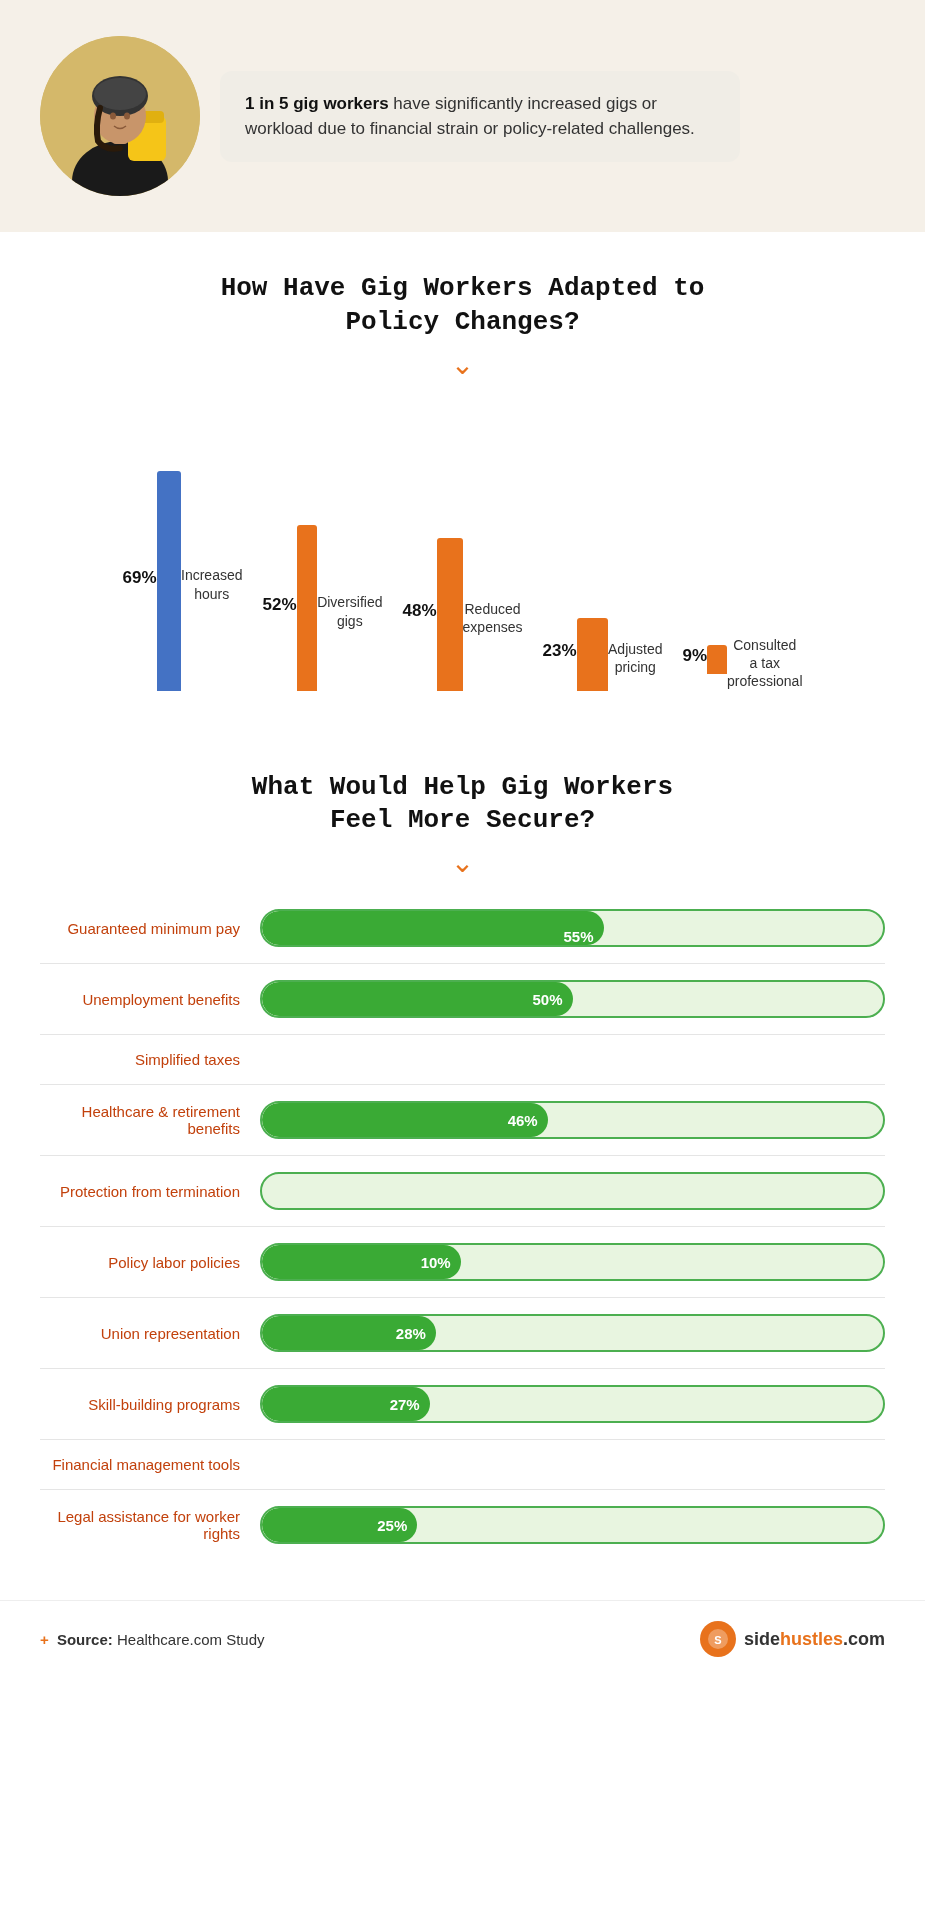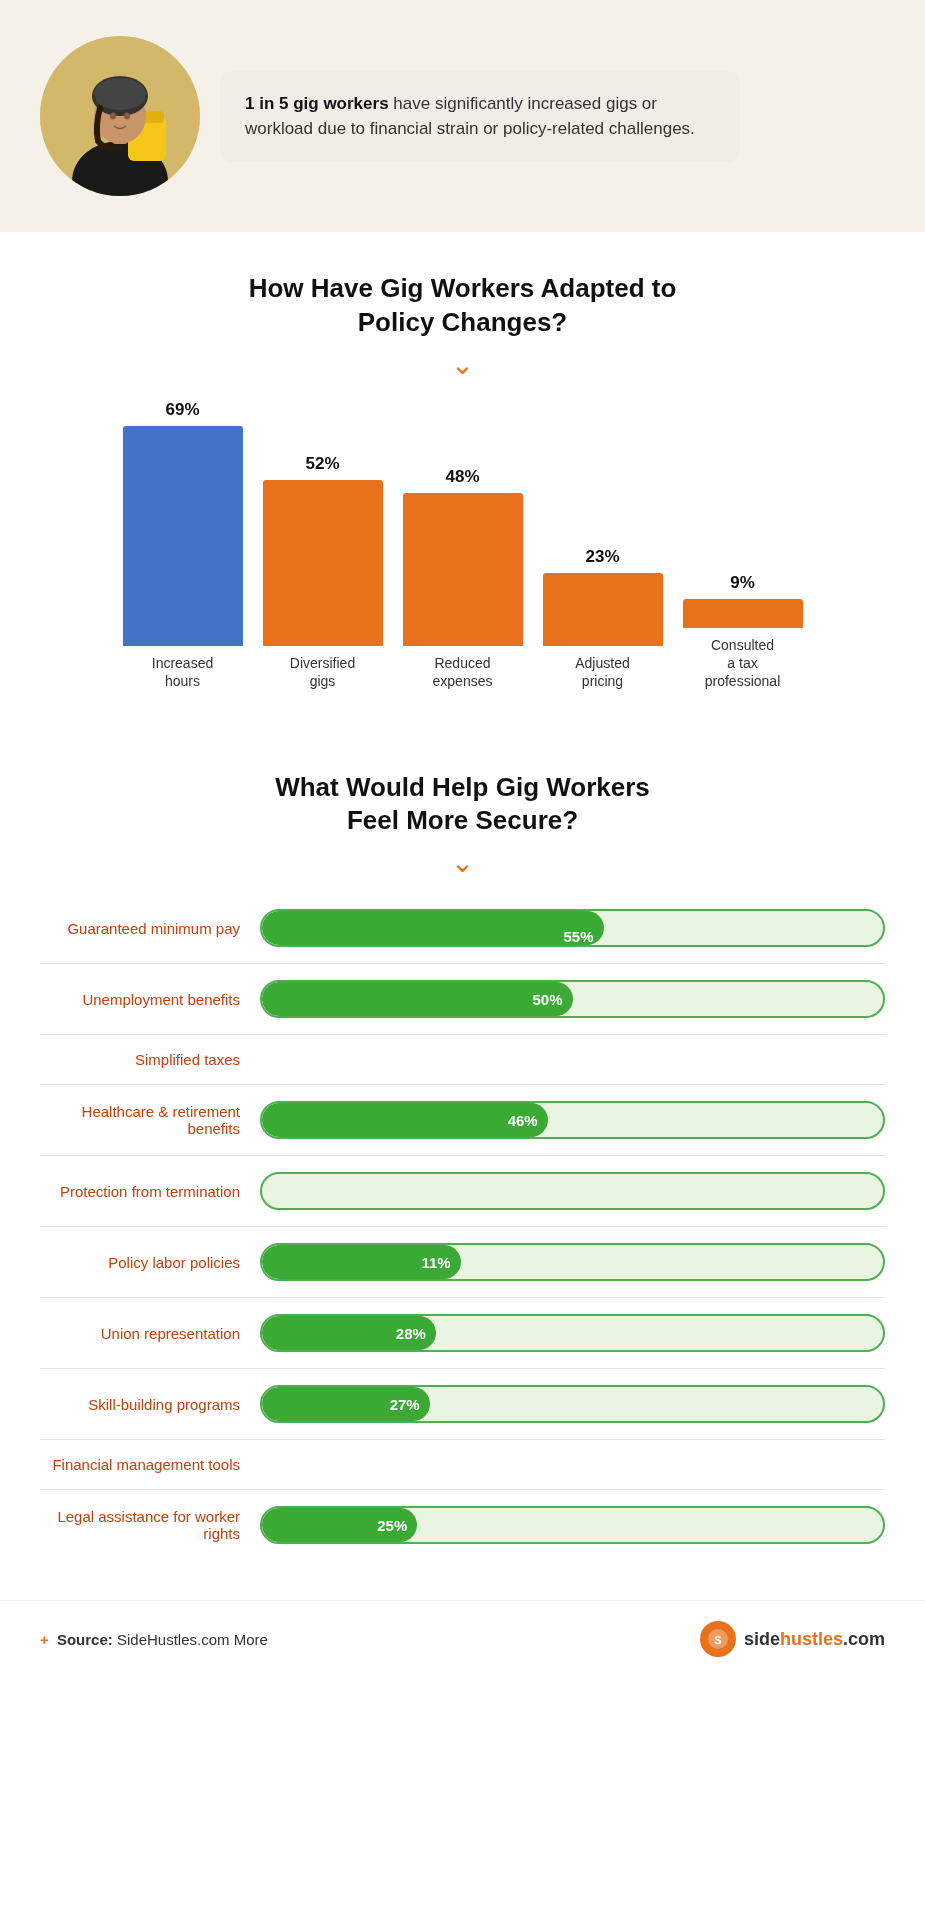--- a/index.html
+++ b/index.html
@@ -38,41 +38,42 @@
       padding: 40px 40px 30px;
       background: #fff;
     }
     .section-title {
       text-align: center;
       font-size: 26px;
       font-weight: 800;
       line-height: 1.3;
       color: #111;
       margin-bottom: 8px;
+      font-family: Liberation Mono, monospace;
     }
     .chevron-down {
       text-align: center;
       font-size: 28px;
       color: #E8721C;
       margin-bottom: 30px;
     }
 
     
     .bar-chart-container {
       display: flex;
       align-items: flex-end;
       justify-content: center;
       gap: 20px;
       height: 280px;
       padding: 0 20px;
       margin-bottom: 10px;
     }
     .bar-group {
       display: flex;
-      flex-direction: column;
+      flex-direction: row;
       align-items: center;
       width: 120px;
       margin-top: 40px;
     }
     .bar-pct {
       font-size: 17px;
       font-weight: 700;
       margin-bottom: 6px;
       color: #111;
     }
@@ -305,21 +306,21 @@
         <div class="hbar-fill" style="width:39%;margin-top:34px;">
           <span class="hbar-pct">39%</span>
         </div>
       </div>
     </div>
 
     <div class="hbar-row">
       <div class="hbar-label">Policy labor policies</div>
       <div class="hbar-track">
         <div class="hbar-fill" style="width:32%;">
-          <span class="hbar-pct">11%</span>
+          <span class="hbar-pct">10%</span>
         </div>
       </div>
     </div>
 
     <div class="hbar-row">
       <div class="hbar-label">Union representation</div>
       <div class="hbar-track">
         <div class="hbar-fill" style="width:28%;">
           <span class="hbar-pct">28%</span>
         </div>
@@ -348,21 +349,21 @@
       </div>
     </div>
 
   </div>
 </div>
 
 <div class="footer">
   <div class="footer-source">
     <span class="plus">+</span>
     <strong>Source:</strong>
-    <span> SideHustles.com More</span>
+    <span> Healthcare.com Study</span>
   </div>
   <div class="footer-logo">
     <div class="logo-icon">
       <svg width="22" height="22" viewBox="0 0 22 22">
         <circle cx="11" cy="11" r="10" fill="white" opacity="0.3"></circle>
         <text x="11" y="16" text-anchor="middle" font-size="11" font-weight="900" fill="white">S</text>
       </svg>
     </div>
     <div class="logo-text">side<span>hustles</span>.com</div>
   </div>

